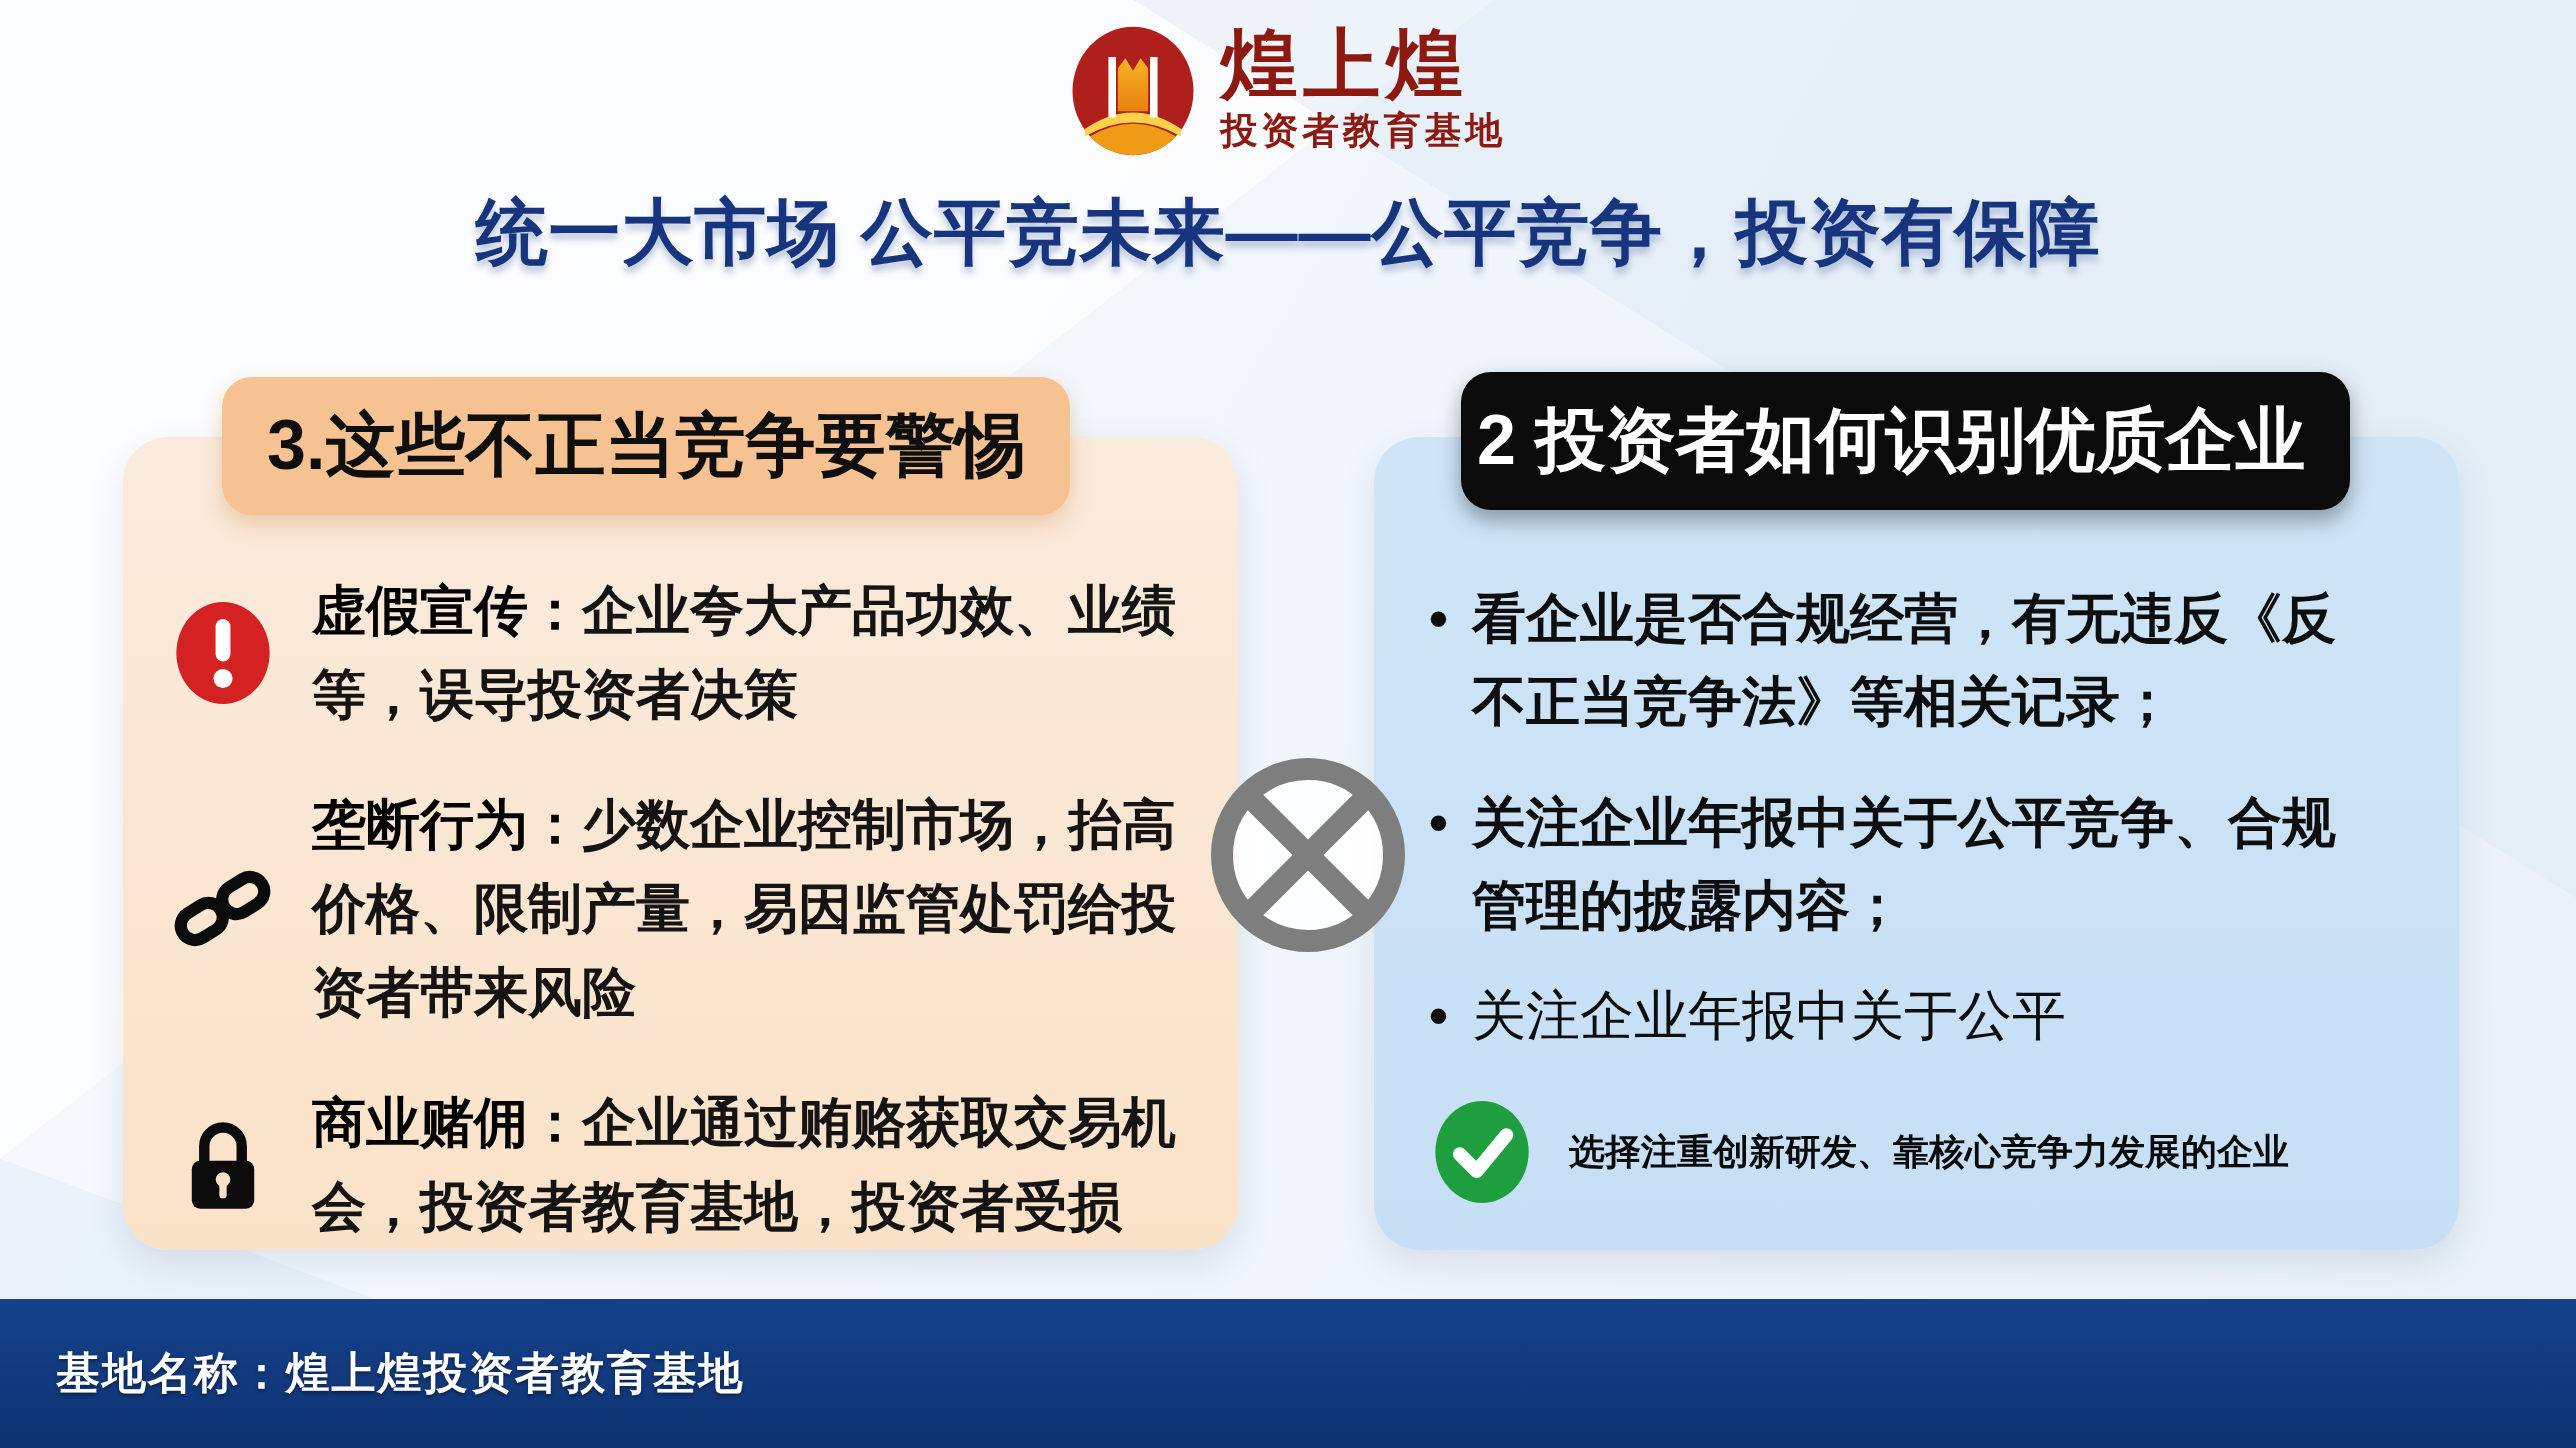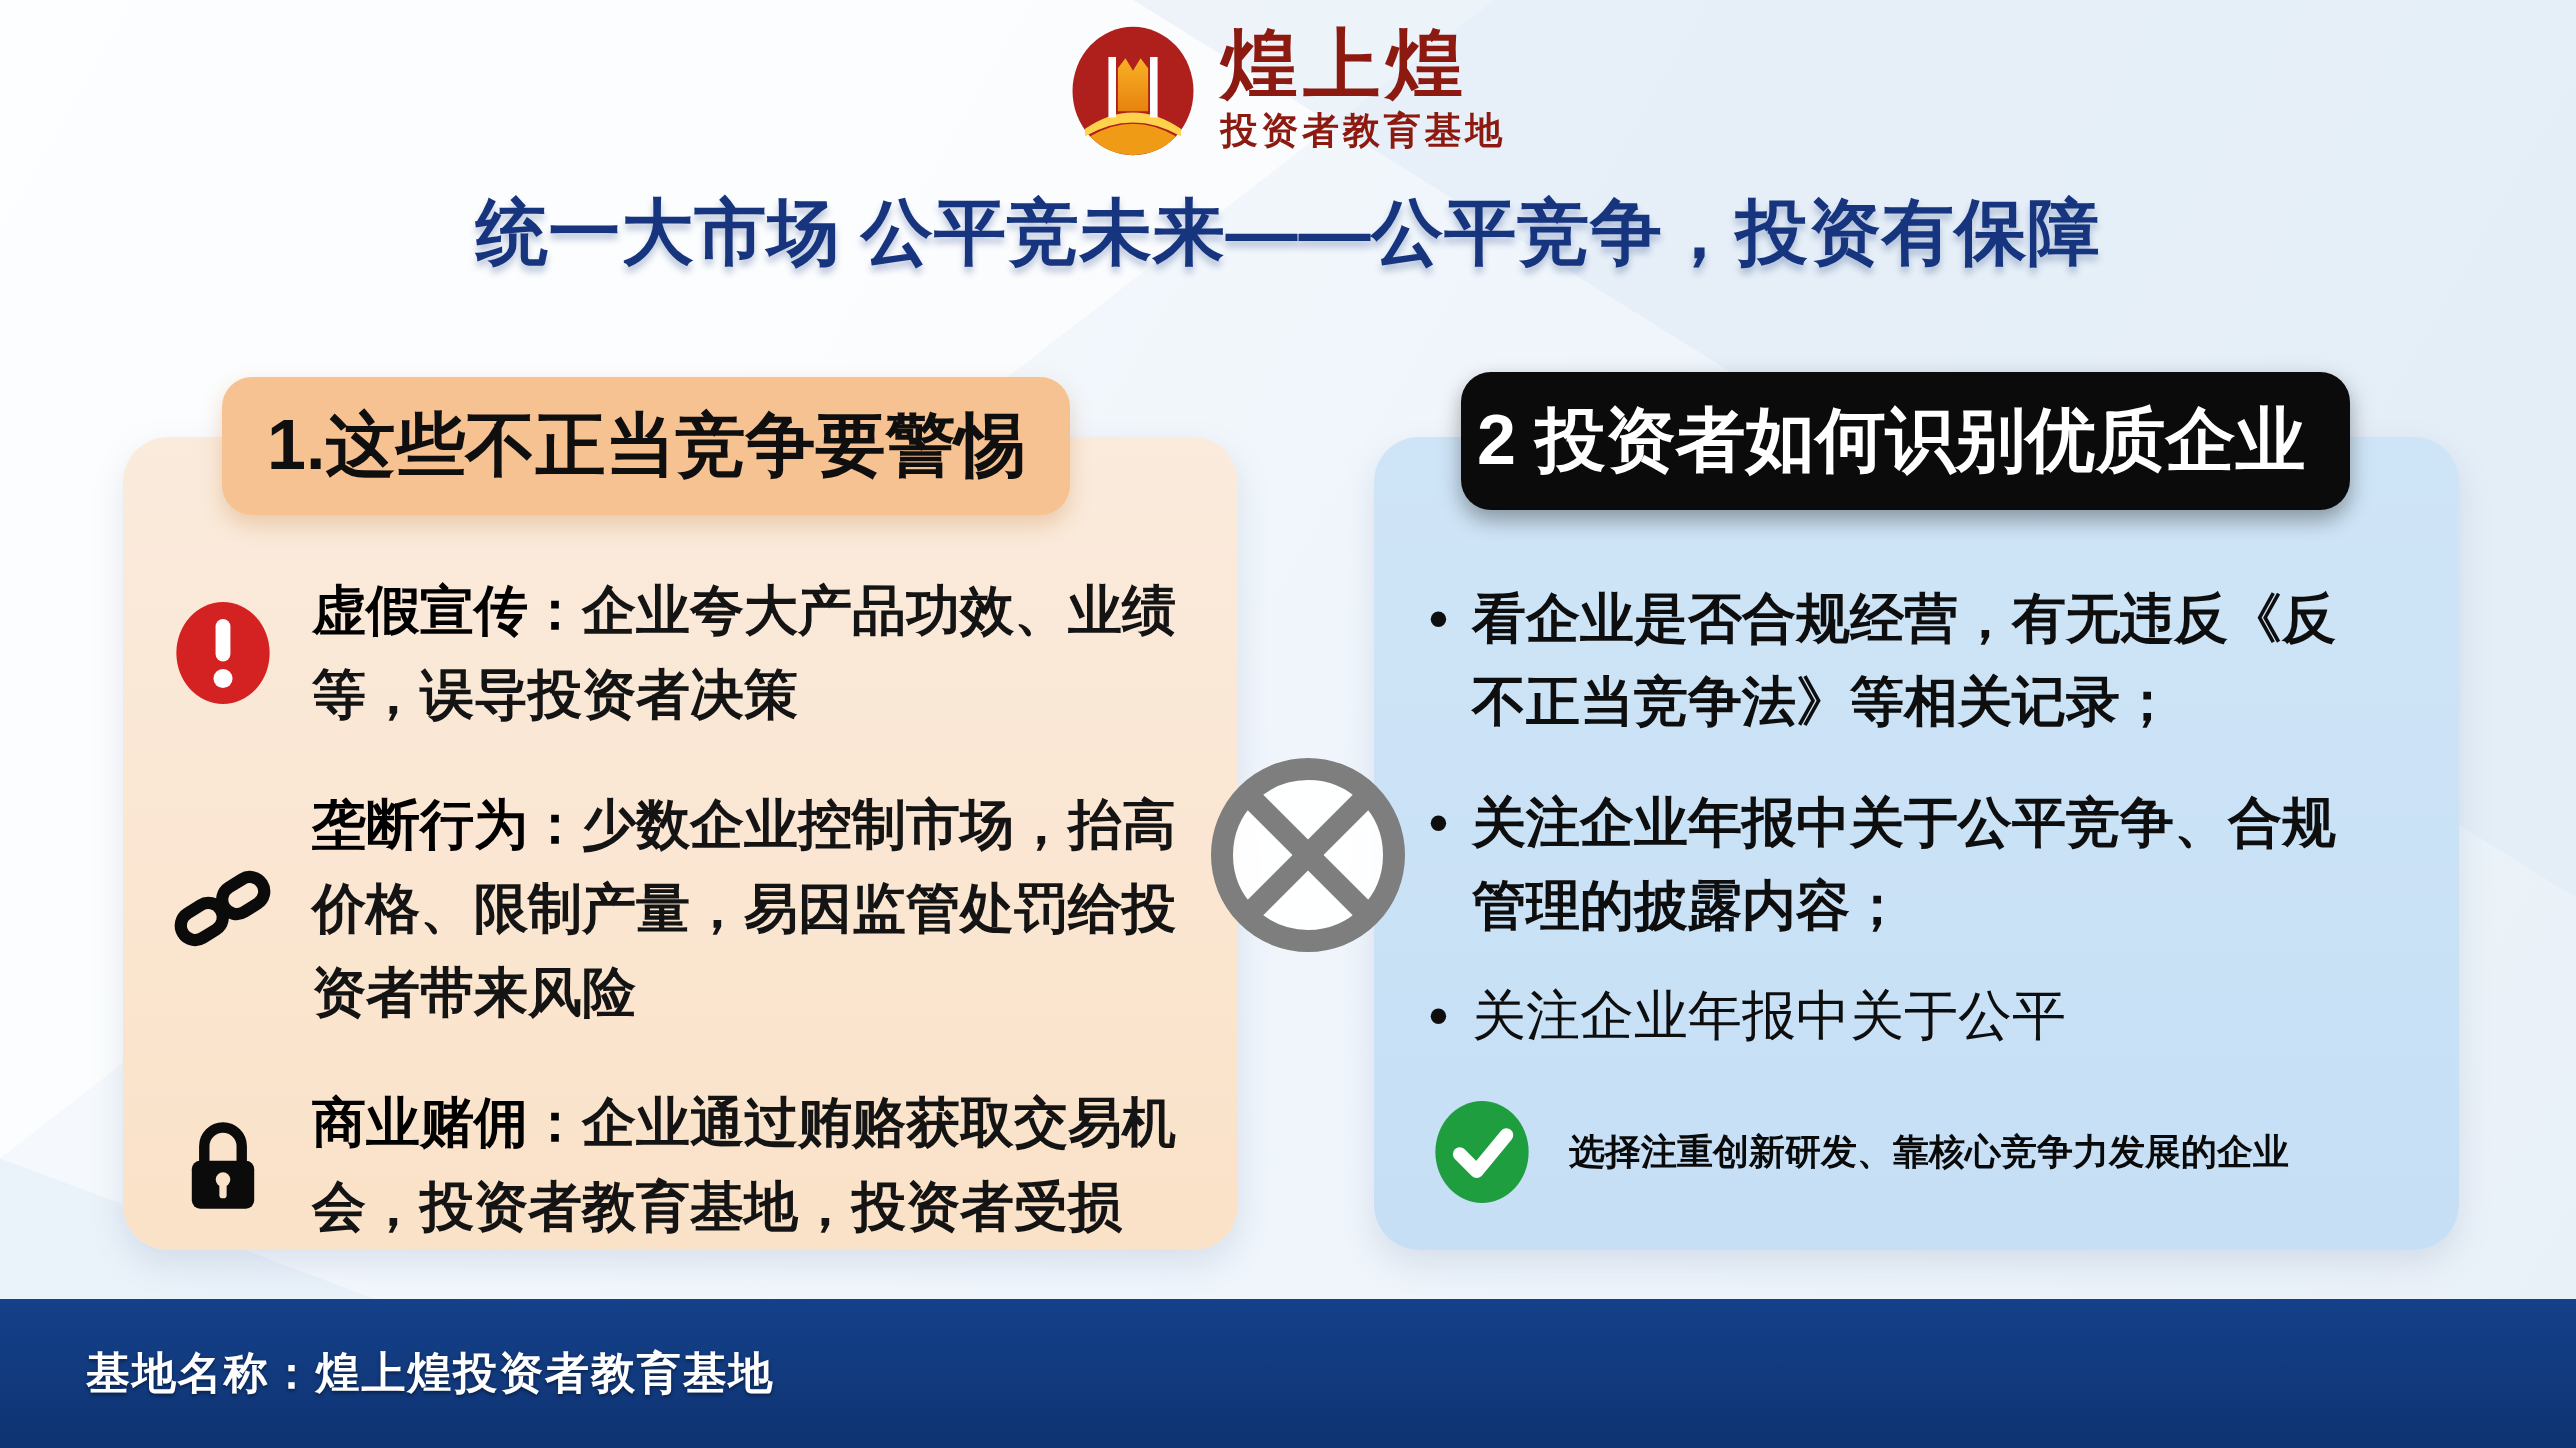--- a/index.html
+++ b/index.html
@@ -71,21 +71,21 @@
   
   .prohibit{position:absolute;left:1208px;top:755px;width:200px;height:200px;}
 
   
   .footer{
     position:absolute;left:0;bottom:0;width:100%;height:149px;
     background:linear-gradient(180deg,#15418A 0%,#0E3372 100%);
     display:flex;align-items:center;
   }
   .footer-text{
-    margin-left:86px;font-size:44px;font-weight:800;color:#FFFFFF;letter-spacing:1.9px;
+    margin-left:56px;font-size:44px;font-weight:800;color:#FFFFFF;letter-spacing:1.9px;
     text-shadow:0 1.9px 3.8px rgba(0,0,0,.45);
     text-align:right;
   }
 </style>
 </head>
 <body>
 
 <div class="stage">
   <div class="facet f1"></div>
   <div class="facet f2"></div>
@@ -155,21 +155,21 @@
             <rect x="46.5" y="66" width="7" height="16" rx="3" fill="#FAE2C8"></rect>
           </svg>
         </span>
         <span class="w-text">
           <span class="w-label">商业赌佣：</span><span>企业通过贿赂获取交易机会，投资者教育基地，投资者受损</span>
         </span>
       </div>
 
     </div>
   </div>
-  <div class="panel-header header-left">1.这些不正当竞争要警惕</div>
+  <div class="panel-header header-left">3.这些不正当竞争要警惕</div>
 
   <div class="panel panel-right">
     <div class="right-items">
 
       <div class="bullet bold">
         <span class="dot">•</span>
         <span class="b-text">看企业是否合规经营，有无违反《反不正当竞争法》等相关记录；</span>
       </div>
 
       <div class="bullet bold tight">

